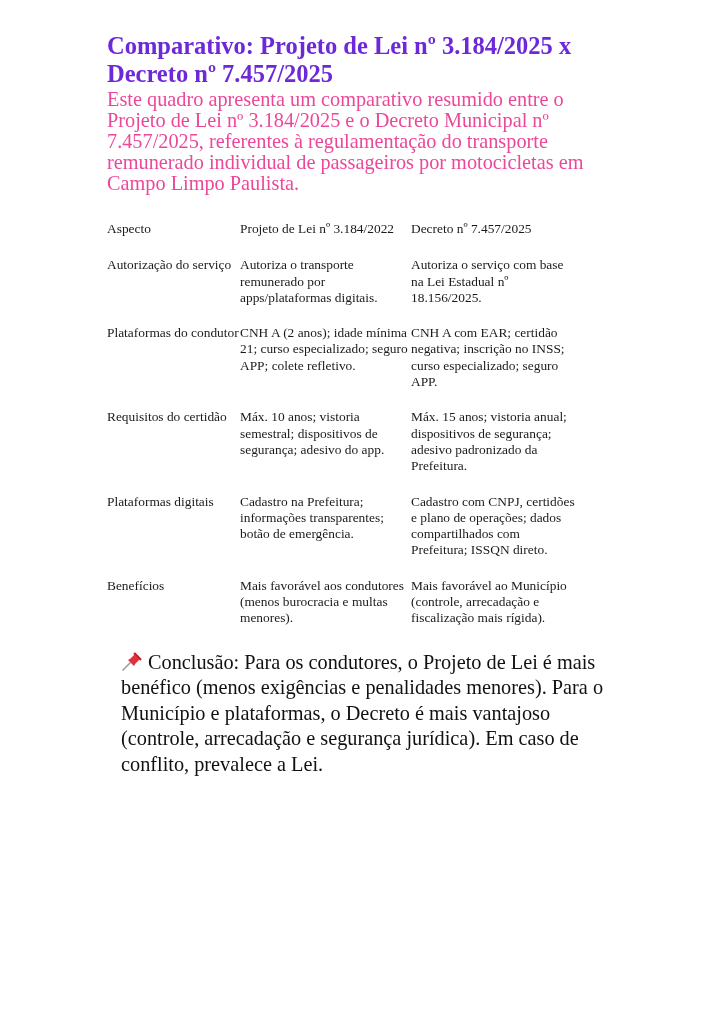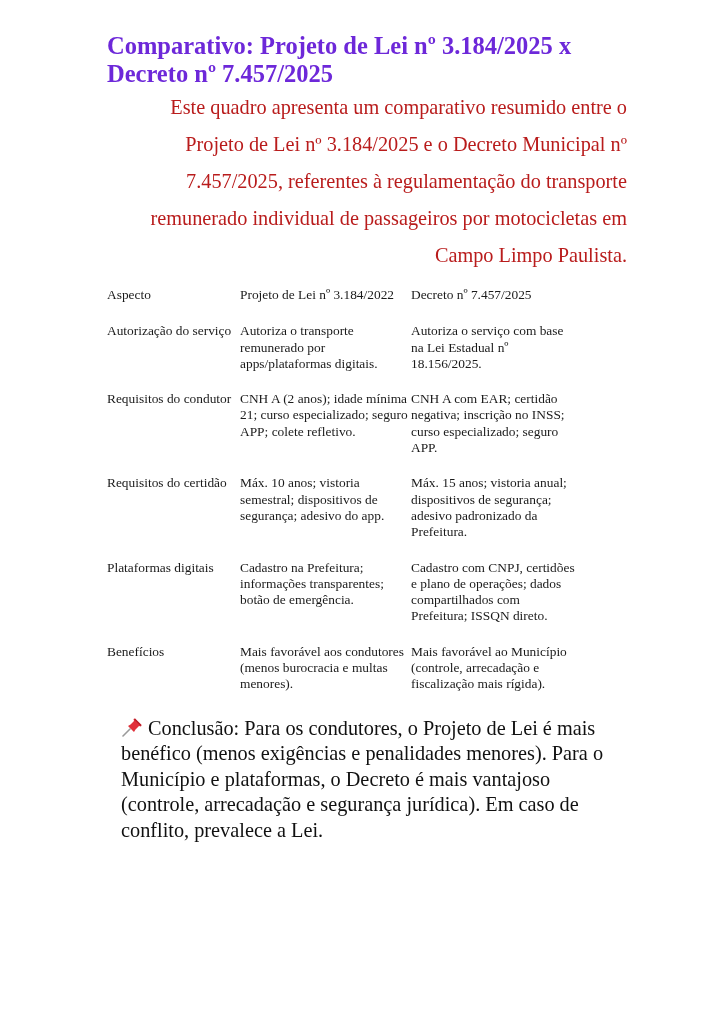--- a/index.html
+++ b/index.html
@@ -23,29 +23,28 @@
     }
     .title {
       font-weight: bold;
       font-size: 24.5px;
       line-height: 28px;
       color: #6d28d9;
       margin: 0;
     }
     .intro {
       font-size: 20.3px;
-      line-height: 37px;
+      line-height: 21px;
       margin: 0;
       margin-top: 1px;
-      color: #b91c1c;
-      text-align: right;
+      color: #ec4899;
     }
     table.cmp {
       border-collapse: collapse;
-      margin-top: 13px;
+      margin-top: 27px;
       font-size: 13.4px;
       line-height: 16.3px;
       color: #1a1a1a;
       table-layout: fixed;
       width: 470px;
     }
     table.cmp td, table.cmp th {
       vertical-align: top;
       text-align: left;
       font-weight: normal;
@@ -92,21 +91,21 @@
         <th>Decreto nº 7.457/2025</th>
       </tr>
     </thead>
     <tbody>
       <tr>
         <td>Autorização do serviço</td>
         <td>Autoriza o transporte remunerado por apps/plataformas digitais.</td>
         <td>Autoriza o serviço com base na Lei Estadual nº 18.156/2025.</td>
       </tr>
       <tr>
-        <td>Requisitos do condutor</td>
+        <td>Plataformas do condutor</td>
         <td>CNH A (2 anos); idade mínima 21; curso especializado; seguro APP; colete refletivo.</td>
         <td>CNH A com EAR; certidão negativa; inscrição no INSS; curso especializado; seguro APP.</td>
       </tr>
       <tr>
         <td>Requisitos do certidão</td>
         <td>Máx. 10 anos; vistoria semestral; dispositivos de segurança; adesivo do app.</td>
         <td>Máx. 15 anos; vistoria anual; dispositivos de segurança; adesivo padronizado da Prefeitura.</td>
       </tr>
       <tr>
         <td>Plataformas digitais</td>

